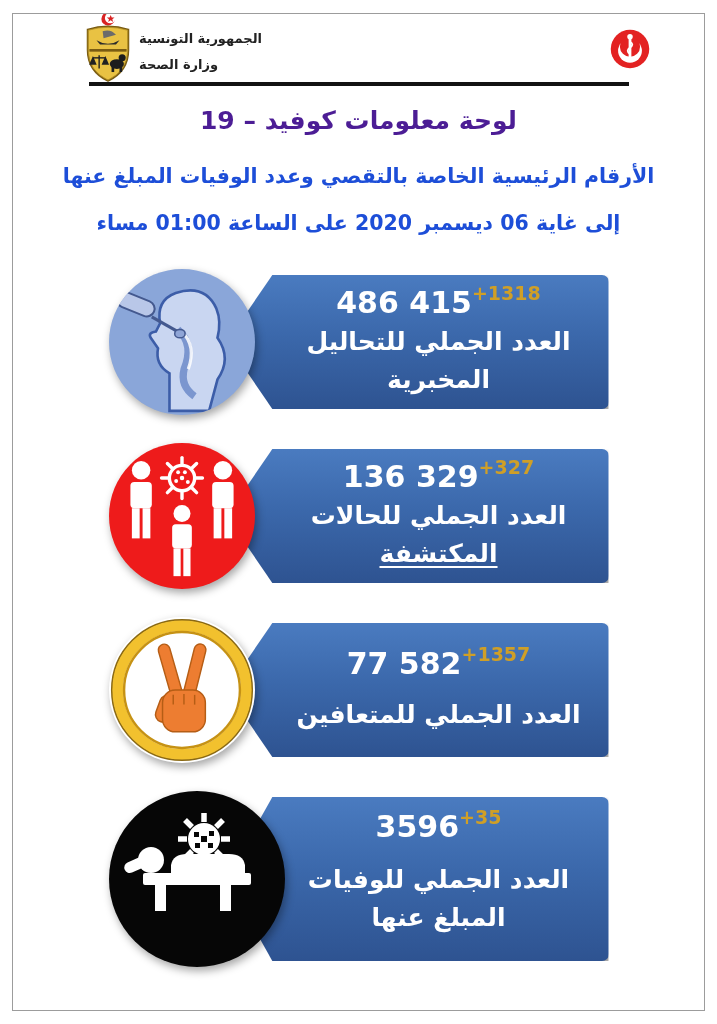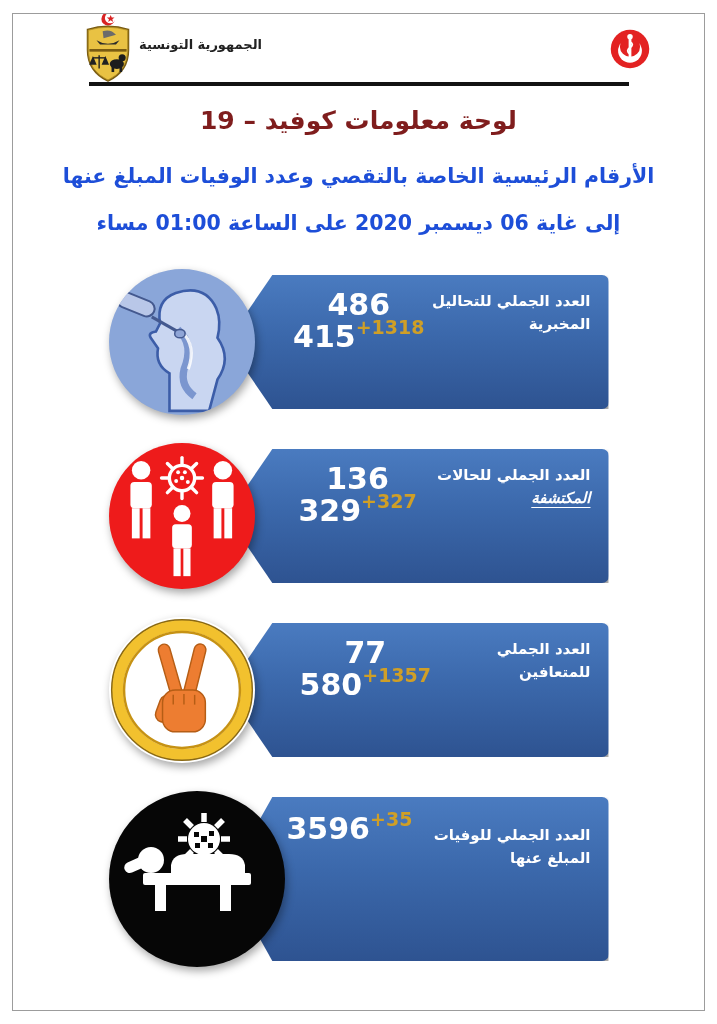--- a/index.html
+++ b/index.html
@@ -7,39 +7,39 @@
   .page {
     width:693px; height:998px; margin:13px auto 0;
     border:1px solid #9c9c9c; background:#fff; overflow:hidden; position:relative;
   }
   
   .hdr { display:flex; align-items:center; padding:10px 52px 2px 64px; height:66px; }
   .hdr-center { flex:1; text-align:left; color:#222; font-weight:bold; font-size:13px; line-height:1; }
   .hdr-center .l1 { margin-bottom:13px; }
   .rule { width:540px; height:4px; background:#121212; margin:2px auto 0; }
   
-  .title { text-align:center; color:#7f1d1d; font-weight:bold; font-size:25px; margin-top:20px; }
+  .title { text-align:center; color:#4c1d95; font-weight:bold; font-size:25px; margin-top:20px; }
   .subtitle { text-align:center; color:#1d4ed8; font-weight:bold; font-size:20.5px; margin-top:18px; line-height:47px; }
   
   .rows { width:500px; margin:22px auto 0; }
   .stat-row { position:relative; height:146px; margin-bottom:28px; }
   .stat-row.tall { height:176px; }
   .banner {
     position:absolute; left:118px; right:0; top:6px; bottom:6px;
     background:linear-gradient(180deg,#4a7bc0 0%, #3b68ab 45%, #2e5391 100%);
     clip-path:polygon(0 50%, 12% 0, 100% 0, 100% 100%, 12% 100%);
     border-radius:0 7px 7px 0;
     filter:drop-shadow(4px 5px 3px rgba(0,0,0,.38));
-    display:flex; justify-content:space-evenly;
-    padding:15px 18px 6px 60px; z-index:1;
+    display:flex; flex-direction:column; justify-content:space-evenly;
+    padding:6px 18px 6px 60px; z-index:1;
   }
   .num { text-align:center; color:#fff; font-weight:bold; font-size:30px; direction:ltr; line-height:1; }
   .num sup { color:#cf9f27; font-size:19px; font-weight:bold; position:relative; top:-2px; }
-  .stat-label { color:#fff; font-weight:bold; font-size:15px; direction:rtl; line-height:1.5; }
-  .stat-label .underlined { text-decoration:underline; text-underline-offset:4px;font-style:italic; }
+  .stat-label { text-align:center; color:#fff; font-weight:bold; font-size:25px; direction:rtl; line-height:1.5; }
+  .stat-label .underlined { text-decoration:underline; text-underline-offset:4px; }
   .tall .stat-label { max-width:310px; margin:12px auto; }
   .circle {
     position:absolute; left:0; top:0; width:146px; height:146px; border-radius:50%;
     z-index:2; display:flex; align-items:center; justify-content:center;
     filter:drop-shadow(2px 4px 4px rgba(0,0,0,.35));
   }
   .tall .circle { width:176px; height:176px; }
   .c-tests { background:#8aa6d9; overflow:hidden; }
   .c-cases { background:#ee1b1b; }
   .c-recovered { background:#fff; }
@@ -70,20 +70,21 @@
         <g fill="#1d1d1d">
           <ellipse cx="45" cy="60" rx="8" ry="5.5"></ellipse>
           <circle cx="51" cy="53" r="4"></circle>
           <rect x="39" y="62" width="3" height="7"></rect>
           <rect x="48" y="62" width="3" height="7"></rect>
         </g>
       </svg>
     </span>
     <div class="hdr-center" dir="rtl">
       <div class="l1">الجمهورية التونسية</div>
+      <div>وزارة الصحة</div>
     </div>
     <span>
       <svg width="44" height="44" viewBox="0 0 48 48">
         <circle cx="24" cy="24" r="21" fill="#e32222"></circle>
         <circle cx="24" cy="26" r="13" fill="#fff"></circle>
         <circle cx="24" cy="21.5" r="11" fill="#e32222"></circle>
         <rect x="22.5" y="12" width="3" height="22" rx="1.5" fill="#fff"></rect>
         <circle cx="24" cy="10.5" r="3" fill="#fff"></circle>
         <path d="M24,16 q5,3 0,6.5 q-5,3.5 0,7" fill="none" stroke="#fff" stroke-width="2"></path>
       </svg>
@@ -162,21 +163,21 @@
               <circle cx="3" cy="-6" r="2"></circle>
                 <circle cx="-4" cy="-6" r="2"></circle>
             </g>
           </g>
         </svg>
       </div>
     </div>
 
     <div class="stat-row">
       <div class="banner">
-        <div class="num"><span>77 580</span><sup>+1357</sup></div>
+        <div class="num"><span>77 582</span><sup>+1357</sup></div>
         <div class="stat-label"><span>العدد الجملي للمتعافين</span><span class="underlined"></span></div>
       </div>
       <div class="circle c-recovered">
         <svg width="146" height="146" viewBox="0 0 150 150">
           <circle cx="75" cy="75" r="72" fill="#fff" stroke="#8a6914" stroke-width="2"></circle>
           <circle cx="75" cy="75" r="66" fill="none" stroke="#f2c12e" stroke-width="11"></circle>
           <circle cx="75" cy="75" r="59.5" fill="none" stroke="#c69214" stroke-width="2.5"></circle>
           <g fill="#ed7d31" stroke="#b55d15" stroke-width="1.5">
             <rect x="57" y="27" width="12" height="58" rx="6" transform="rotate(-16 63 56)"></rect>
             <rect x="82" y="27" width="12" height="58" rx="6" transform="rotate(14 88 56)"></rect>

